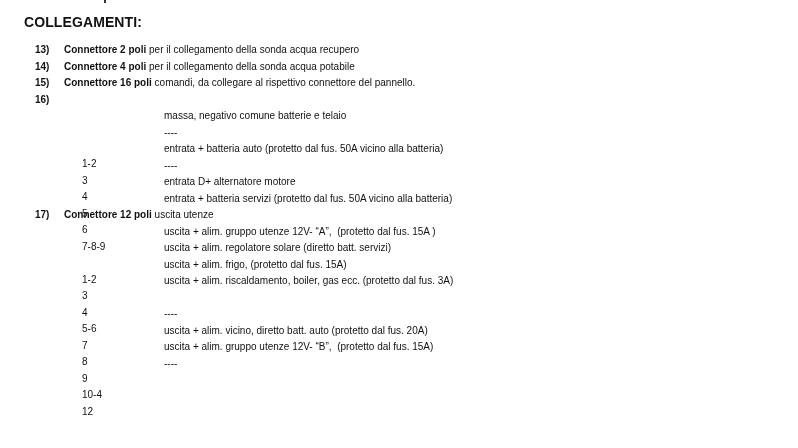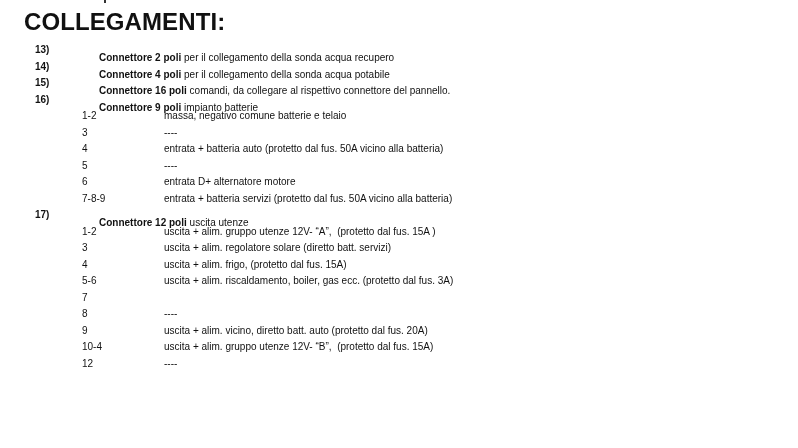--- a/index.html
+++ b/index.html
@@ -20,21 +20,21 @@
       left: 104px;
       top: 0px;
       width: 2px;
       height: 3px;
       background: #333;
     }
     .title {
       position: absolute;
       left: 24px;
       top: 11px;
-      font-size: 24px;
+      font-size: 14px;
       font-weight: bold;
       letter-spacing: 0.1px;
       line-height: 22px;
     }
     .list {
       position: absolute;
       left: 0;
       top: 42px;
       width: 798px;
     }
@@ -45,29 +45,29 @@
       font-size: 10px;
       white-space: nowrap;
     }
     .num {
       position: absolute;
       left: 35px;
       font-weight: bold;
     }
     .head {
       position: absolute;
-      left: 99px;
-      margin-top: 8px;
+      left: 64px;
     }
     .head b {
       font-weight: bold;
     }
     .pin {
       position: absolute;
       left: 82px;
+      margin-top: 48px;
     }
     .desc {
       position: absolute;
       left: 164px;
     }
   </style>
 </head>
 <body>
 
 <div class="artifact"></div>
@@ -86,21 +86,20 @@
     <span class="head"><b>Connettore 4 poli</b><span style="white-space:pre"> per il collegamento della sonda acqua potabile</span></span>
   </div>
 
   <div class="row">
     <span class="num">15)</span>
     <span class="head"><b>Connettore 16 poli</b><span style="white-space:pre"> comandi, da collegare al rispettivo connettore del pannello.</span></span>
   </div>
 
   <div class="row">
     <span class="num">16)</span>
-    <span class="head"><b>Connettore 9 poli</b><span style="white-space:pre"> impianto batterie</span></span>
   </div>
   <div class="row">
     <span class="pin">1-2</span>
     <span class="desc">massa, negativo comune batterie e telaio</span>
   </div>
   <div class="row">
     <span class="pin">3</span>
     <span class="desc">----</span>
   </div>
   <div class="row">

